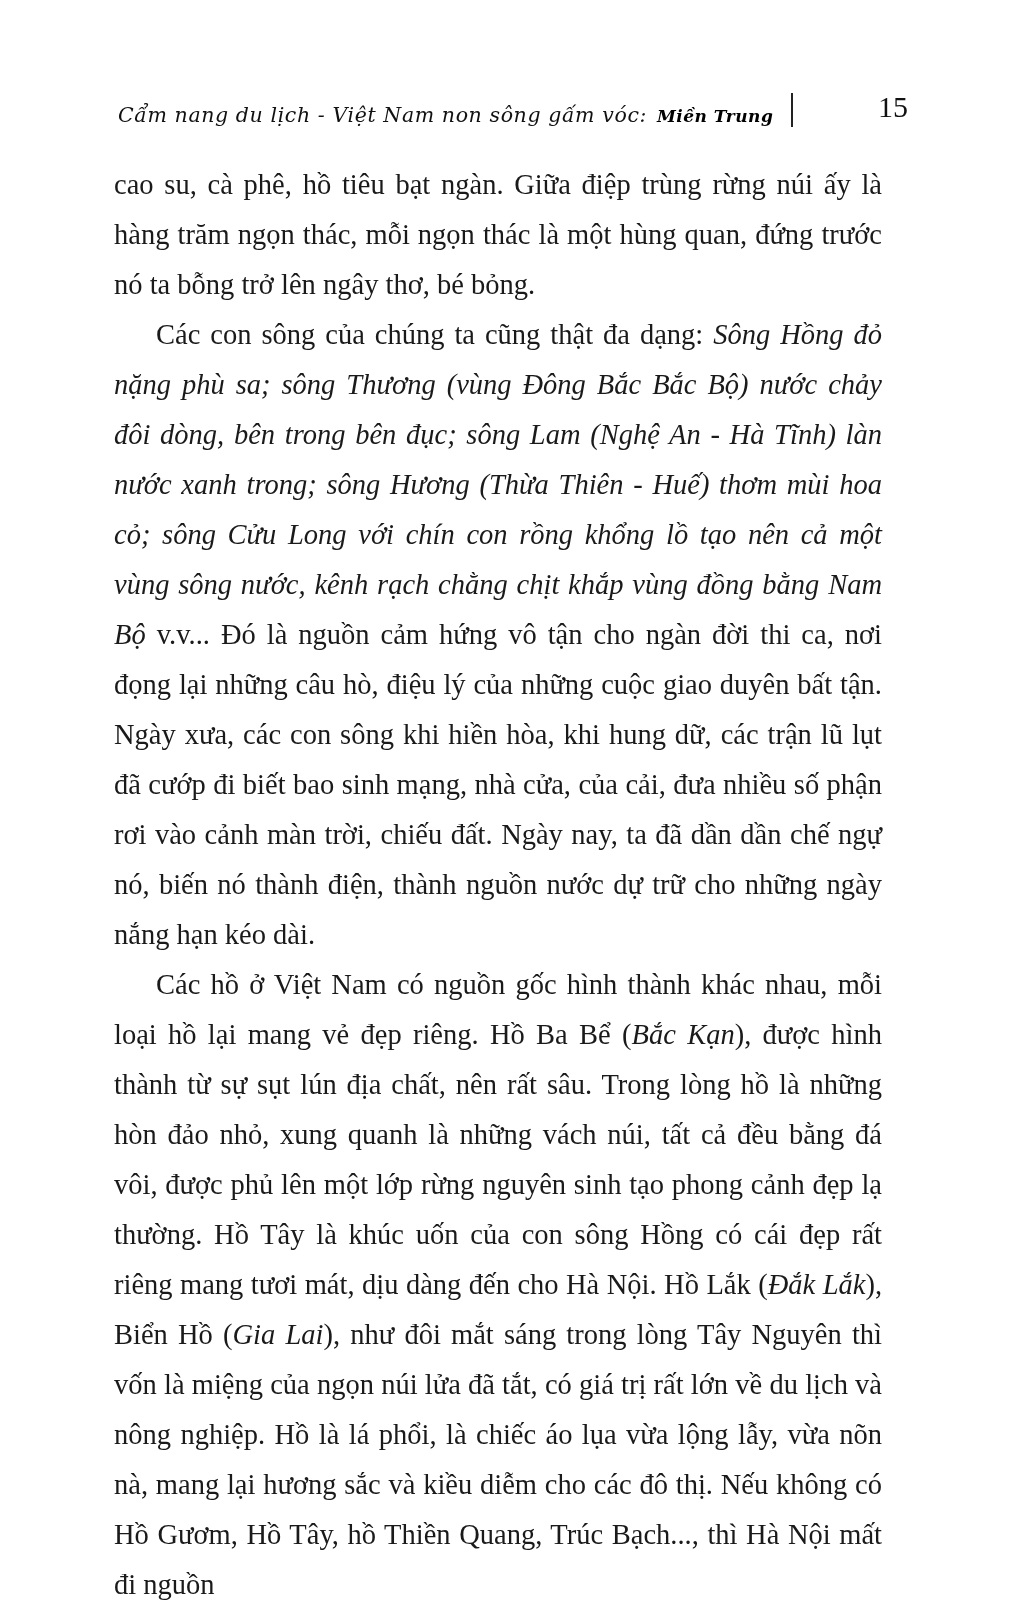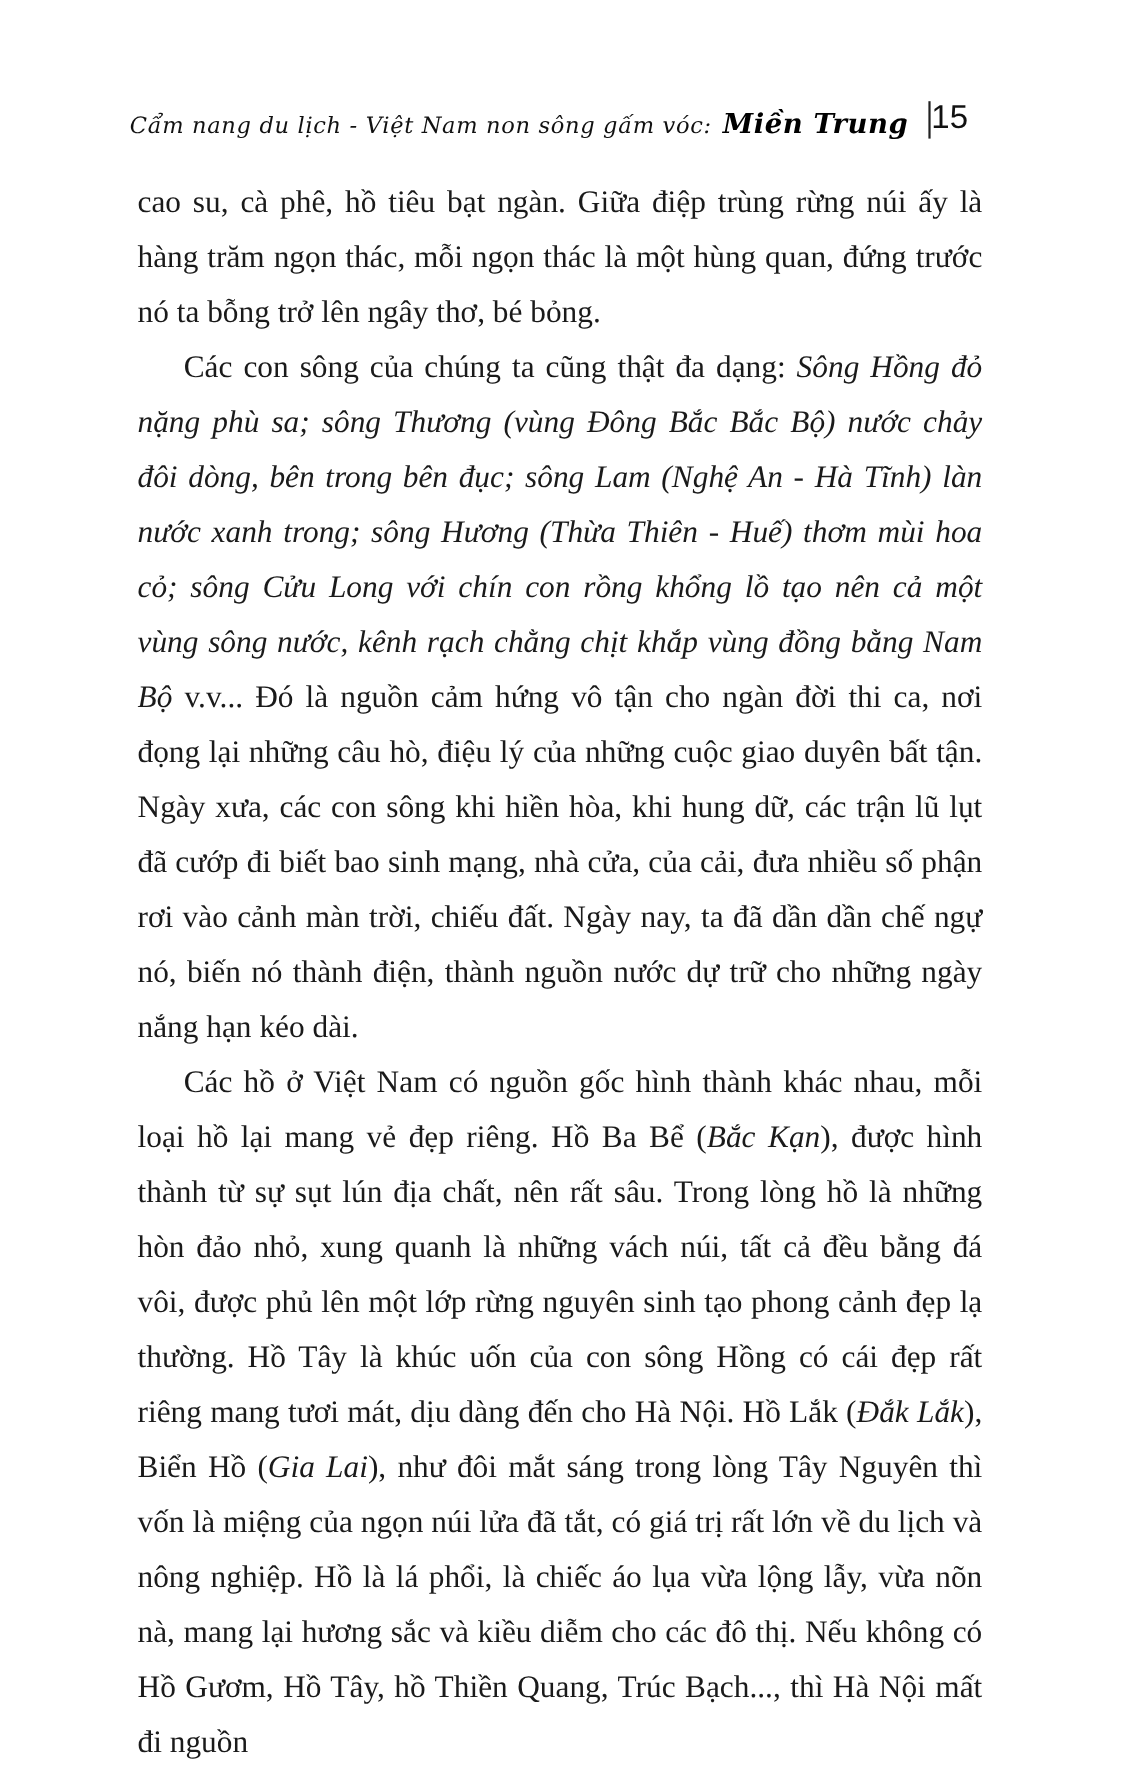--- a/index.html
+++ b/index.html
@@ -44,44 +44,43 @@
     font-family: "DejaVu Serif", serif;
     font-style: italic;
     font-size: 20.5px;
     letter-spacing: 0.6px;
     color: #111;
   }
   .header-region {
     font-family: "DejaVu Serif", serif;
     font-style: italic;
     font-weight: bold;
-    font-size: 25px;
+    font-size: 17px;
     margin-left: 10px;
     letter-spacing: 0.5px;
     color: #000;
     margin-top: 10px;
   }
   .header-rule {
     display: inline-block;
     width: 2px;
     height: 34px;
     background: #222;
     margin-left: 18px;
     position: relative;
     top: 5px;
   }
   .header-pagenum {
-    font-family: Liberation Sans, sans-serif;
+    font-family: Liberation Serif, serif;
     font-size: 30px;
     color: #111;
-    margin-right: 28px;
   }
   .content {
     position: absolute;
-    left: 125px;
+    left: 114px;
     top: 160px;
     width: 768px;
   }
   p {
     margin: 0;
     font-size: 28.5px;
     line-height: 50px;
     text-align: justify;
     text-justify: inter-word;
     color: #1a1a1a;

